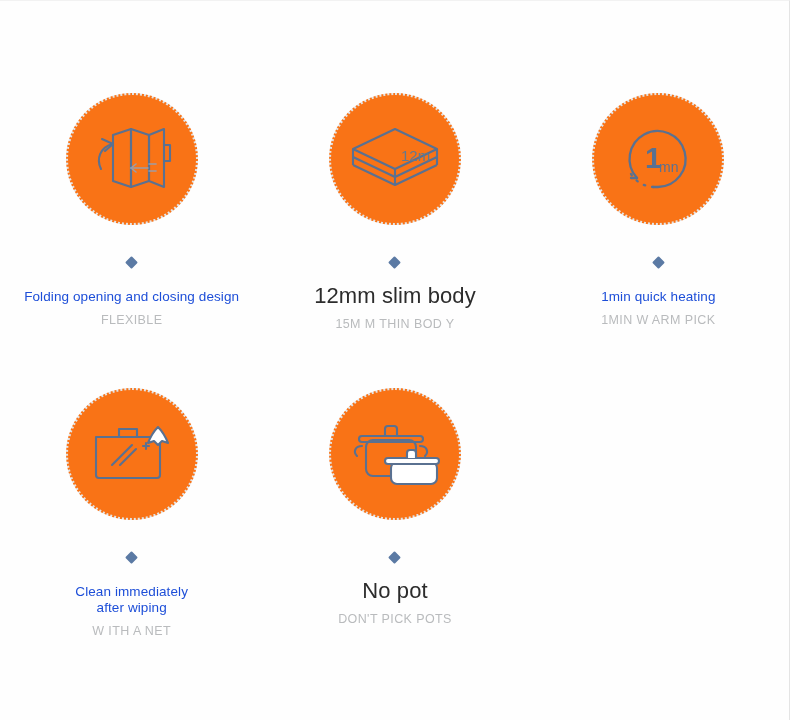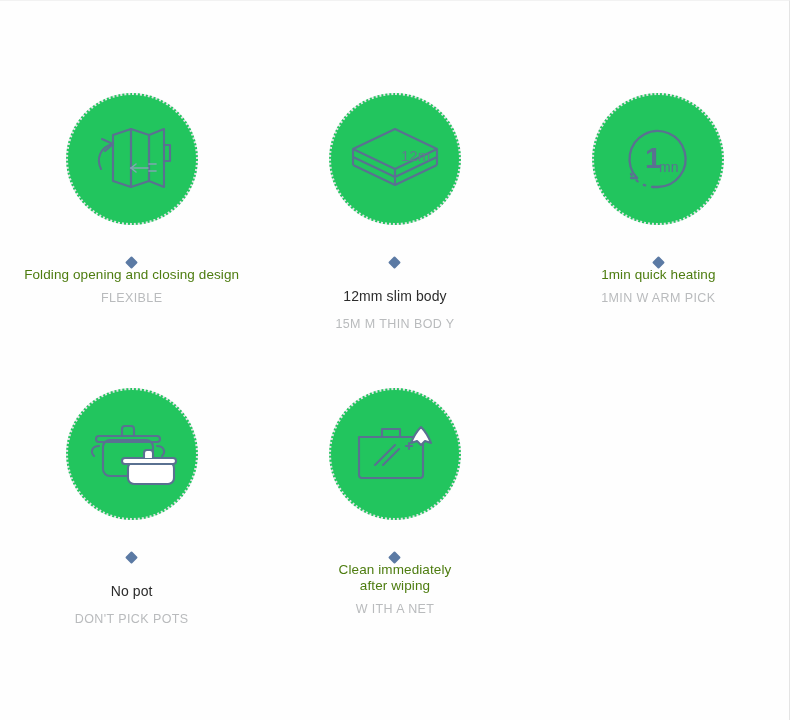--- a/index.html
+++ b/index.html
@@ -36,47 +36,48 @@
   .feature {
     display: flex;
     flex-direction: column;
     align-items: center;
     padding-top: 14px;
   }
   .icon-circle {
     width: 128px;
     height: 128px;
     border-radius: 50%;
-    background: #22c55e;
+    background: #f97316;
     border: 2px dotted #e3e5e7;
     display: flex;
     align-items: center;
     justify-content: center;
     position: relative;
   }
   .icon-circle svg { display: block; }
 
   .diamond {
     width: 9px;
     height: 9px;
     background: #5b7aa4;
     transform: rotate(45deg);
     margin-top: 33px;
     border-radius: 1px;
   }
   .title {
+    margin-top: 22px;
     font-size: 13.5px;
-    color: #4d7c0f;
+    color: #1d4ed8;
     text-align: center;
     line-height: 16px;
     letter-spacing: 0.1px;
     white-space: pre-line;
   }
   .title.big {
-    font-size: 14px;
+    font-size: 22px;
     color: #2c2c2c;
     margin-top: 16px;
     line-height: 26px;
   }
   .subtitle {
     margin-top: 8px;
     font-size: 12.5px;
     color: #b9bbbd;
     text-align: center;
     letter-spacing: 0.4px;
@@ -163,58 +164,58 @@
           <text x="44" y="56" font-family="Liberation Sans, sans-serif" font-size="14" fill="#5a7191">mn</text>
         </svg>
       </div>
       <div class="diamond"></div>
       <div class="title">1min quick heating</div>
       <div class="subtitle">1MIN W ARM PICK</div>
     </div>
 
     <div class="feature">
       <div class="icon-circle">
+        <svg width="88" height="70" viewBox="0 0 88 70">
+          <g fill="none" stroke="#5a7191" stroke-width="2.1" stroke-linejoin="round" stroke-linecap="round">
+            <path d="M8 18 L72 18 L72 56 a3 3 0 0 1 -3 3 L11 59 a3 3 0 0 1 -3 -3 Z"></path>
+            <path d="M31 18 L31 10 L49 10 L49 18"></path>
+            <path d="M24 46 L44 26"></path>
+            <path d="M32 46 L48 30"></path>
+            <path d="M58 30 L58 24"></path>
+            <path d="M55 27 L61 27"></path>
+            <path d="M60 24 C64 14 68 10 70 8 C72 10 76 14 80 24 L74 22 L70 26 L66 22 Z" fill="#ffffff"></path>
+          </g>
+        </svg>
+      </div>
+      <div class="diamond"></div>
+      <div class="title">Clean immediately
+after wiping</div>
+      <div class="subtitle">W ITH A NET</div>
+    </div>
+
+    <div class="feature">
+      <div class="icon-circle">
         <svg width="96" height="76" viewBox="0 0 96 76">
           <g fill="none" stroke="#5a7191" stroke-width="2.1" stroke-linejoin="round" stroke-linecap="round">
             <rect x="19" y="24" width="50" height="36" rx="7"></rect>
             <path d="M15 20 L73 20 a3 3 0 0 1 0 6 L15 26 a3 3 0 0 1 0 -6 Z"></path>
             <path d="M38 20 L38 13 a3 3 0 0 1 3 -3 L47 10 a3 3 0 0 1 3 3 L50 20"></path>
             <path d="M15 30 C8 30 6 36 10 40"></path>
             <path d="M73 30 C80 30 82 36 78 40"></path>
             <rect x="44" y="46" width="46" height="22" rx="6" fill="#ffffff"></rect>
             <path d="M41 42 L89 42 a3 3 0 0 1 0 6 L41 48 a3 3 0 0 1 0 -6 Z" fill="#ffffff"></path>
             <path d="M60 42 L60 37 a3 3 0 0 1 3 -3 L66 34 a3 3 0 0 1 3 3 L69 42" fill="#ffffff"></path>
           </g>
         </svg>
       </div>
       <div class="diamond"></div>
       <div class="title big">No pot</div>
       <div class="subtitle">DON'T PICK POTS</div>
     </div>
 
-    <div class="feature">
-      <div class="icon-circle">
-        <svg width="88" height="70" viewBox="0 0 88 70">
-          <g fill="none" stroke="#5a7191" stroke-width="2.1" stroke-linejoin="round" stroke-linecap="round">
-            <path d="M8 18 L72 18 L72 56 a3 3 0 0 1 -3 3 L11 59 a3 3 0 0 1 -3 -3 Z"></path>
-            <path d="M31 18 L31 10 L49 10 L49 18"></path>
-            <path d="M24 46 L44 26"></path>
-            <path d="M32 46 L48 30"></path>
-            <path d="M58 30 L58 24"></path>
-            <path d="M55 27 L61 27"></path>
-            <path d="M60 24 C64 14 68 10 70 8 C72 10 76 14 80 24 L74 22 L70 26 L66 22 Z" fill="#ffffff"></path>
-          </g>
-        </svg>
-      </div>
-      <div class="diamond"></div>
-      <div class="title">Clean immediately
-after wiping</div>
-      <div class="subtitle">W ITH A NET</div>
-    </div>
-
   </div>
 
   <span class="ghost ghost-a"></span>
   <span class="ghost ghost-b"></span>
   <span class="ghost ghost-c"></span>
   <span class="ghost ghost-d"></span>
 
 </div>
 
 </body></html>

